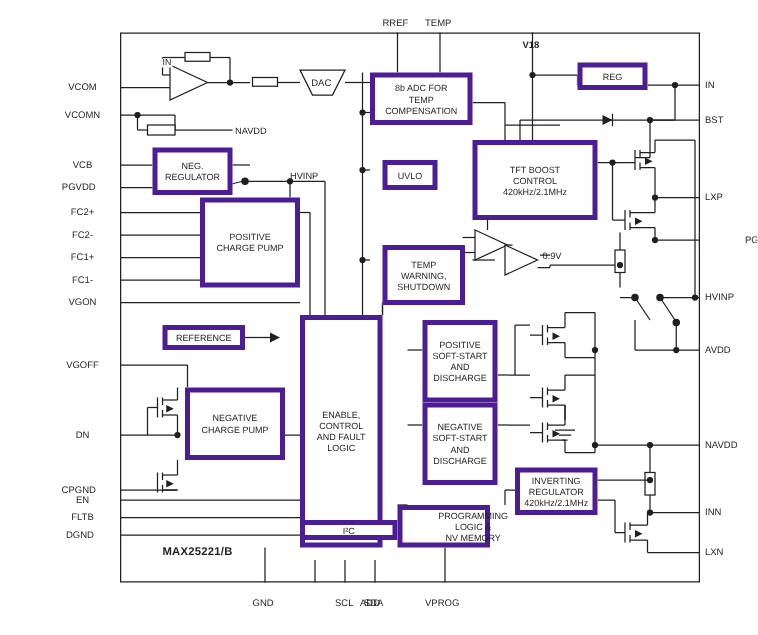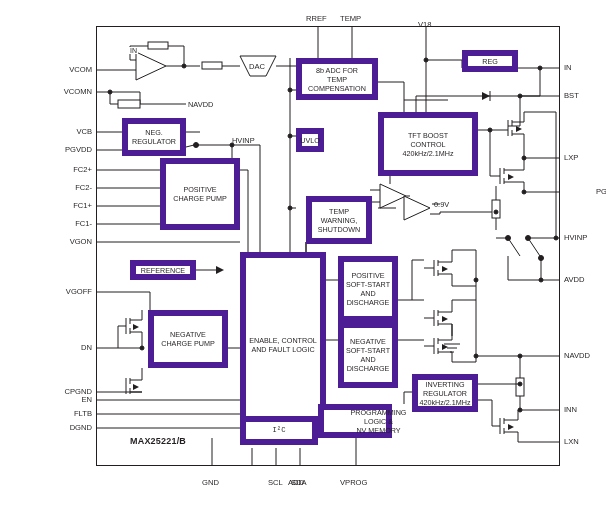--- a/index.html
+++ b/index.html
@@ -13,21 +13,21 @@
   #root {
     position: relative;
     width: 606px;
     height: 508px;
     background: #ffffff;
     overflow: hidden;
   }
   .blk {
     position: absolute;
     box-sizing: border-box;
-    border: 6px solid #4c1d95;
+    border: 4px solid #4c1d95;
     background: #ffffff;
     font-size: 7.2px;
     line-height: 1.25;
     color: #231f20;
     display: flex;
     align-items: center;
     justify-content: center;
     text-align: center;
     padding: 1px;
     white-space: pre-line;
@@ -37,21 +37,21 @@
     border: 1px solid #231f20;
     background: #ffffff;
     box-sizing: border-box;
   }
   .lbl {
     position: absolute;
     font-size: 7.6px;
     color: #231f20;
     white-space: nowrap;
   }
-  .lbl.r { text-align: right; }
+  .lbl.r { text-align: center; }
   .partname {
     position: absolute;
     font-size: 9px;
     font-weight: bold;
     color: #231f20;
     letter-spacing: 0.2px;
   }
   svg.ov {
     position: absolute;
     left: 0;
@@ -356,63 +356,63 @@
 
     </g>
   </svg>
 
   <div class="blk" style="left:296px; top:58px; width:82px; height:42px;">8b ADC FOR
 TEMP
 COMPENSATION</div>
 
   <div class="blk" style="left:462px; top:50px; width:56px; height:22px;">REG</div>
 
-  <div class="blk" style="left:296px; top:128px; width:28px; height:24px;">UVLO</div>
+  <div class="blk" style="left:306px; top:128px; width:44px; height:24px;">UVLO</div>
 
   <div class="blk" style="left:378px; top:112px; width:100px; height:64px;">TFT BOOST
 CONTROL
 420kHz/2.1MHz</div>
 
   <div class="blk" style="left:122px; top:118px; width:64px; height:38px;">NEG.
 REGULATOR</div>
 
   <div class="blk" style="left:160px; top:158px; width:80px; height:72px;">POSITIVE
 CHARGE PUMP</div>
 
   <div class="blk" style="left:306px; top:196px; width:66px; height:48px;">TEMP
 WARNING,
 SHUTDOWN</div>
 
   <div class="blk" style="left:130px; top:260px; width:66px; height:20px;">REFERENCE</div>
 
   <div class="blk" style="left:148px; top:310px; width:80px; height:58px;">NEGATIVE
 CHARGE PUMP</div>
 
-  <div class="blk" style="left:240px; top:252px; width:86px; height:186px;">ENABLE, CONTROL
+  <div class="blk" style="left:240px; top:252px; width:66px; height:186px;">ENABLE, CONTROL
 AND FAULT LOGIC</div>
 
   <div class="blk" style="left:338px; top:256px; width:60px; height:66px;">POSITIVE
 SOFT-START
 AND
 DISCHARGE</div>
 
   <div class="blk" style="left:338px; top:322px; width:60px; height:66px;">NEGATIVE
 SOFT-START
 AND
 DISCHARGE</div>
 
   <div class="blk" style="left:412px; top:374px; width:66px; height:38px;">INVERTING
 REGULATOR
 420kHz/2.1MHz</div>
 
   <div class="blk" style="left:318px; top:404px; width:74px; height:34px;padding-left:48px;">PROGRAMMING
 LOGIC &amp;
 NV MEMORY</div>
 
-  <div class="blk" style="left:240px; top:416px; width:78px; height:29px;font-family:Liberation Mono, monospace;">I²C</div>
+  <div class="blk" style="left:240px; top:416px; width:78px; height:16px;">I²C</div>
 
   <div class="lbl" style="left:249px; top:62px; font-size:7.6px;">DAC</div>
 
   <div class="lbl" style="left:129px; top:47px; font-size:7px; background:#fff; padding:0 1px;">IN</div>
   <div class="lbl" style="left:188px; top:100px; font-size:7.4px;">NAVDD</div>
   <div class="lbl" style="left:232px; top:136px; font-size:7.4px;">HVINP</div>
   <div class="lbl" style="left:434px; top:200px; font-size:7.4px;">0.9V</div>
 
   <div class="partname" style="left:130px; top:436px;">MAX25221/B</div>
 
@@ -437,21 +437,21 @@
   <div class="lbl" style="left:564px; top:153px;">LXP</div>
   <div class="lbl" style="left:564px; top:187px;margin-left:32px;">PGND</div>
   <div class="lbl" style="left:564px; top:233px;">HVINP</div>
   <div class="lbl" style="left:564px; top:275px;">AVDD</div>
   <div class="lbl" style="left:564px; top:351px;">NAVDD</div>
   <div class="lbl" style="left:564px; top:405px;">INN</div>
   <div class="lbl" style="left:564px; top:437px;">LXN</div>
 
   <div class="lbl" style="left:306px; top:14px;">RREF</div>
   <div class="lbl" style="left:340px; top:14px;">TEMP</div>
-  <div class="lbl" style="left:418px; top:20px;">V18</div>
+  <div class="lbl" style="left:418px; top:31px;font-weight:bold;">V18</div>
 
   <div class="lbl" style="left:202px; top:478px;">GND</div>
   <div class="lbl" style="left:242px; top:478px;margin-left:46px;">ADD</div>
   <div class="lbl" style="left:268px; top:478px;">SCL</div>
   <div class="lbl" style="left:291px; top:478px;">SDA</div>
   <div class="lbl" style="left:340px; top:478px;">VPROG</div>
 
 </div>
 
 </body></html>

